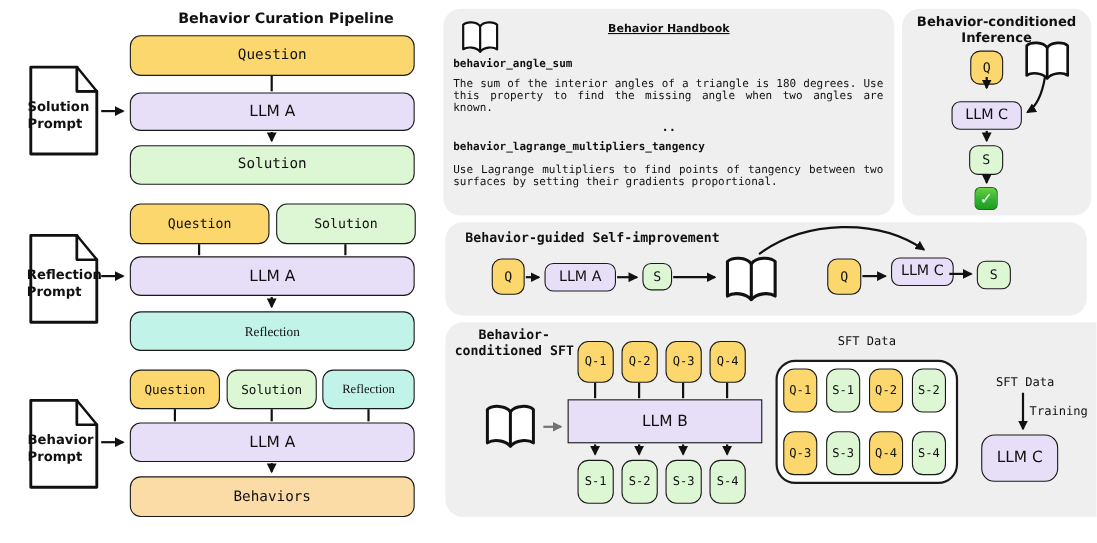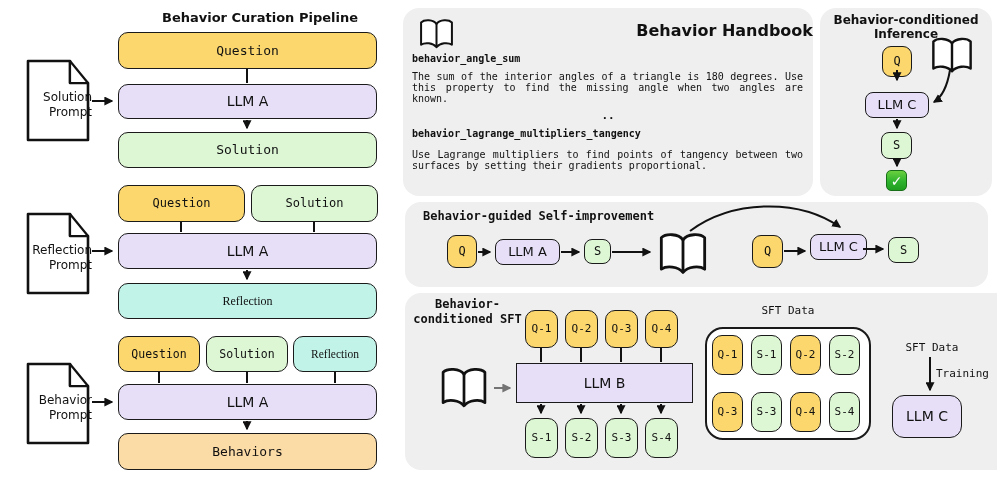--- a/index.html
+++ b/index.html
@@ -24,27 +24,27 @@
   .fs115 { font-size:11.5px; } .fs11 { font-size:11px; }
   .llm { font-family:"DejaVu Sans","Liberation Sans",sans-serif; font-size:14px; }
   .llm-sm { font-family:"DejaVu Sans","Liberation Sans",sans-serif; font-size:13px; }
   .ltitle {
     position:absolute; left:130px; top:10px; width:260px; text-align:center;
     font-family:"DejaVu Sans","Liberation Sans",sans-serif; font-weight:bold; font-size:13px;
   }
   .doc { position:absolute; display:flex; align-items:center; justify-content:center; }
   .doc svg { position:absolute; left:0; top:0; width:100%; height:100%; }
   .doc-label {
-    position:relative; z-index:1; text-align:right; padding-top:8px;
-    font-family:"DejaVu Sans","Liberation Sans",sans-serif; font-size:12px; line-height:1.2;
+    position:relative; z-index:1; text-align:left; padding-top:8px;
+    font-family:"DejaVu Sans","Liberation Sans",sans-serif; font-size:12px; line-height:1.2;font-weight:bold;
   }
   .book { position:absolute; }
   .hb-title {
-    position:absolute; left:0; top:13px; width:100%; text-align:right;
-    font-family:"DejaVu Sans","Liberation Sans",sans-serif; font-weight:bold; font-size:16px;
+    position:absolute; left:0; top:13px; width:100%; text-align:center;
+    font-family:"DejaVu Sans","Liberation Sans",sans-serif; font-weight:bold; font-size:10px;text-decoration:underline;
   }
   .hb-name { position:absolute; left:9px; font-weight:bold; font-size:10px; letter-spacing:0; }
   .hb-text { position:absolute; left:9px; width:391px; font-size:10px; line-height:11px; text-align:justify; }
   .hb-sep  { position:absolute; left:0; top:101px; width:100%; text-align:center; font-size:11px; font-weight:bold; }
   .inf-title {
     position:absolute; left:0; top:5px; width:100%; text-align:center;
     font-family:"DejaVu Sans","Liberation Sans",sans-serif; font-weight:bold; font-size:12px; line-height:14px;
   }
   .mono-title { position:absolute; font-weight:bold; font-size:12px; line-height:15px; }
   .small-label { position:absolute; font-size:11px; text-align:center; }

